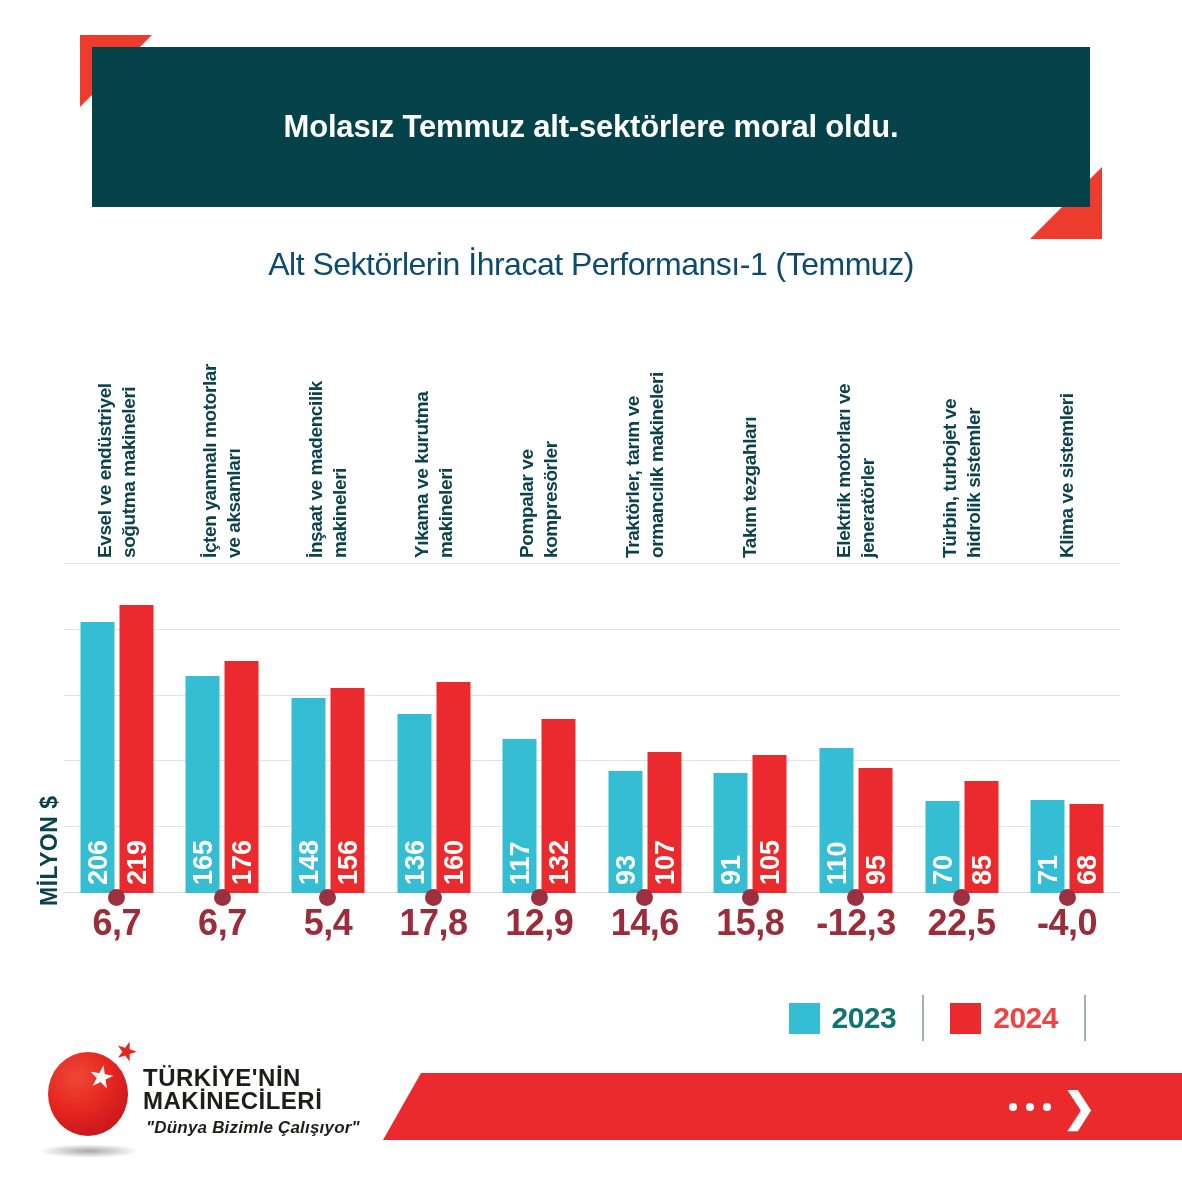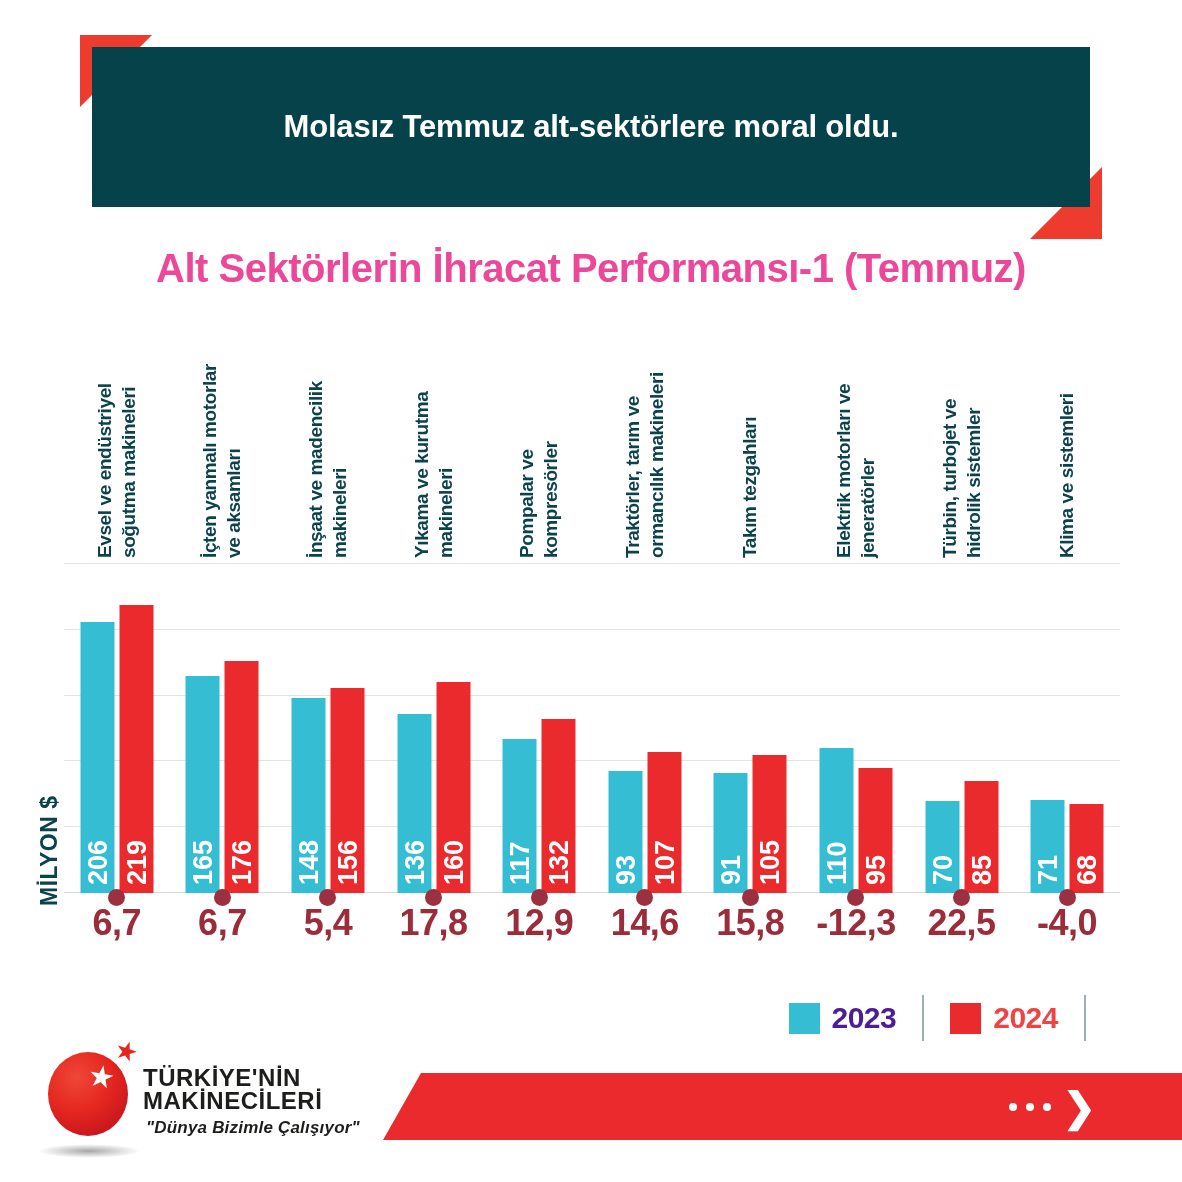--- a/index.html
+++ b/index.html
@@ -14,21 +14,21 @@
   .banner{
     position:absolute;left:92px;top:47px;width:998px;height:160px;background:#05424a;
     display:flex;align-items:center;justify-content:center;
   }
   .banner h1{
     margin:0;color:#ffffff;font-size:31px;font-weight:bold;letter-spacing:-0.2px;
   }
   
   .subtitle{
     position:absolute;left:0;top:246px;width:1182px;text-align:center;
-    color:#ec4899;font-size:40px;font-weight:bold;letter-spacing:-0.5px;
+    color:#0c4a6e;font-size:32px;font-weight:normal;letter-spacing:-0.5px;
   }
   
   .cats{position:absolute;left:64px;top:322px;width:1056px;height:236px;display:flex;}
   .cat{position:relative;flex:1;}
   .cat-rot{
     position:absolute;bottom:0;left:50%;margin-left:26px;width:236px;height:52px;
     transform-origin:left bottom;transform:rotate(-90deg);
     display:flex;align-items:center;
   }
   .cat-rot span{
@@ -65,21 +65,21 @@
   
   .legend{
     position:absolute;top:996px;left:0;right:90px;height:44px;
     display:flex;align-items:center;justify-content:flex-end;gap:20px;
   }
   .legend .sq{width:31px;height:31px;display:inline-block;}
   .legend .sq.c2023{background:#35bdd3;}
   .legend .sq.c2024{background:#ea2a2c;}
   .legend .ldot{width:26px;height:26px;border-radius:50%;background:#9b3140;display:inline-block;}
   .legend .ltxt{font-size:30px;font-weight:bold;letter-spacing:-0.5px;}
-  .legend .t2023{color:#4c1d95;}
+  .legend .t2023{color:#0f766e;}
   .legend .t2024{color:#ef4444;}
   .legend .tchg{color:#9b2d3b;}
   .legend .sep{width:2px;height:46px;background:#9fb0b3;margin:0 6px;}
   .litem{display:flex;align-items:center;gap:12px;}
   
   .sphere{
     position:absolute;left:48px;top:1052px;width:80px;height:84px;border-radius:50%;
     background:radial-gradient(circle at 36% 30%, #f04737 0%, #e4261f 45%, #b50d1d 100%);
   }
   .star-white{

